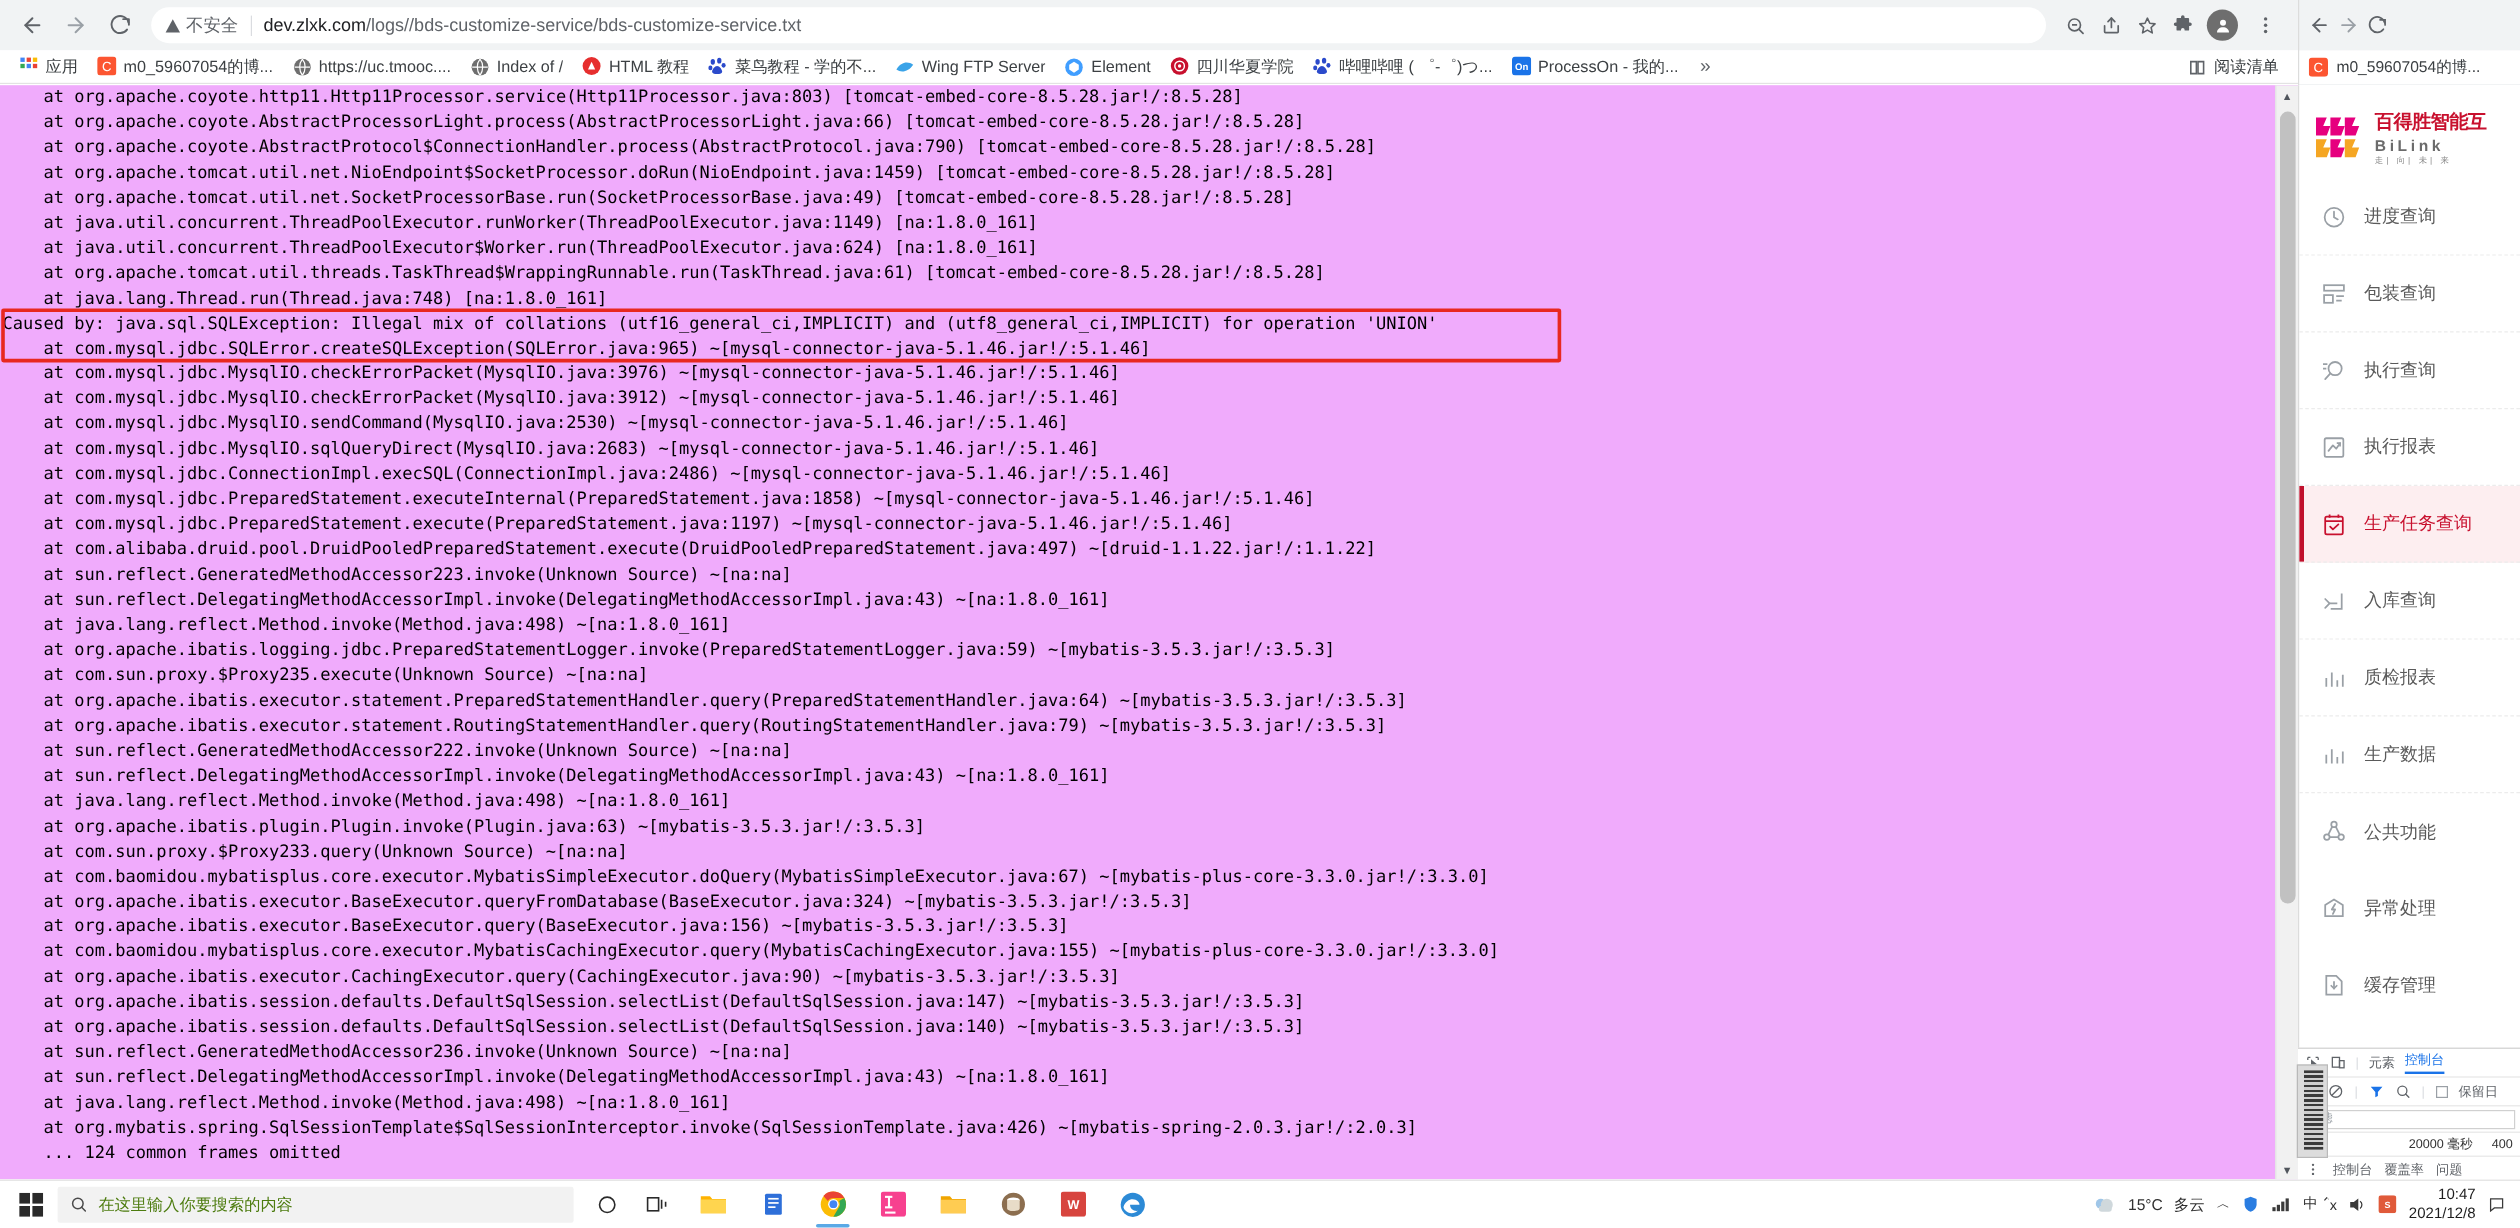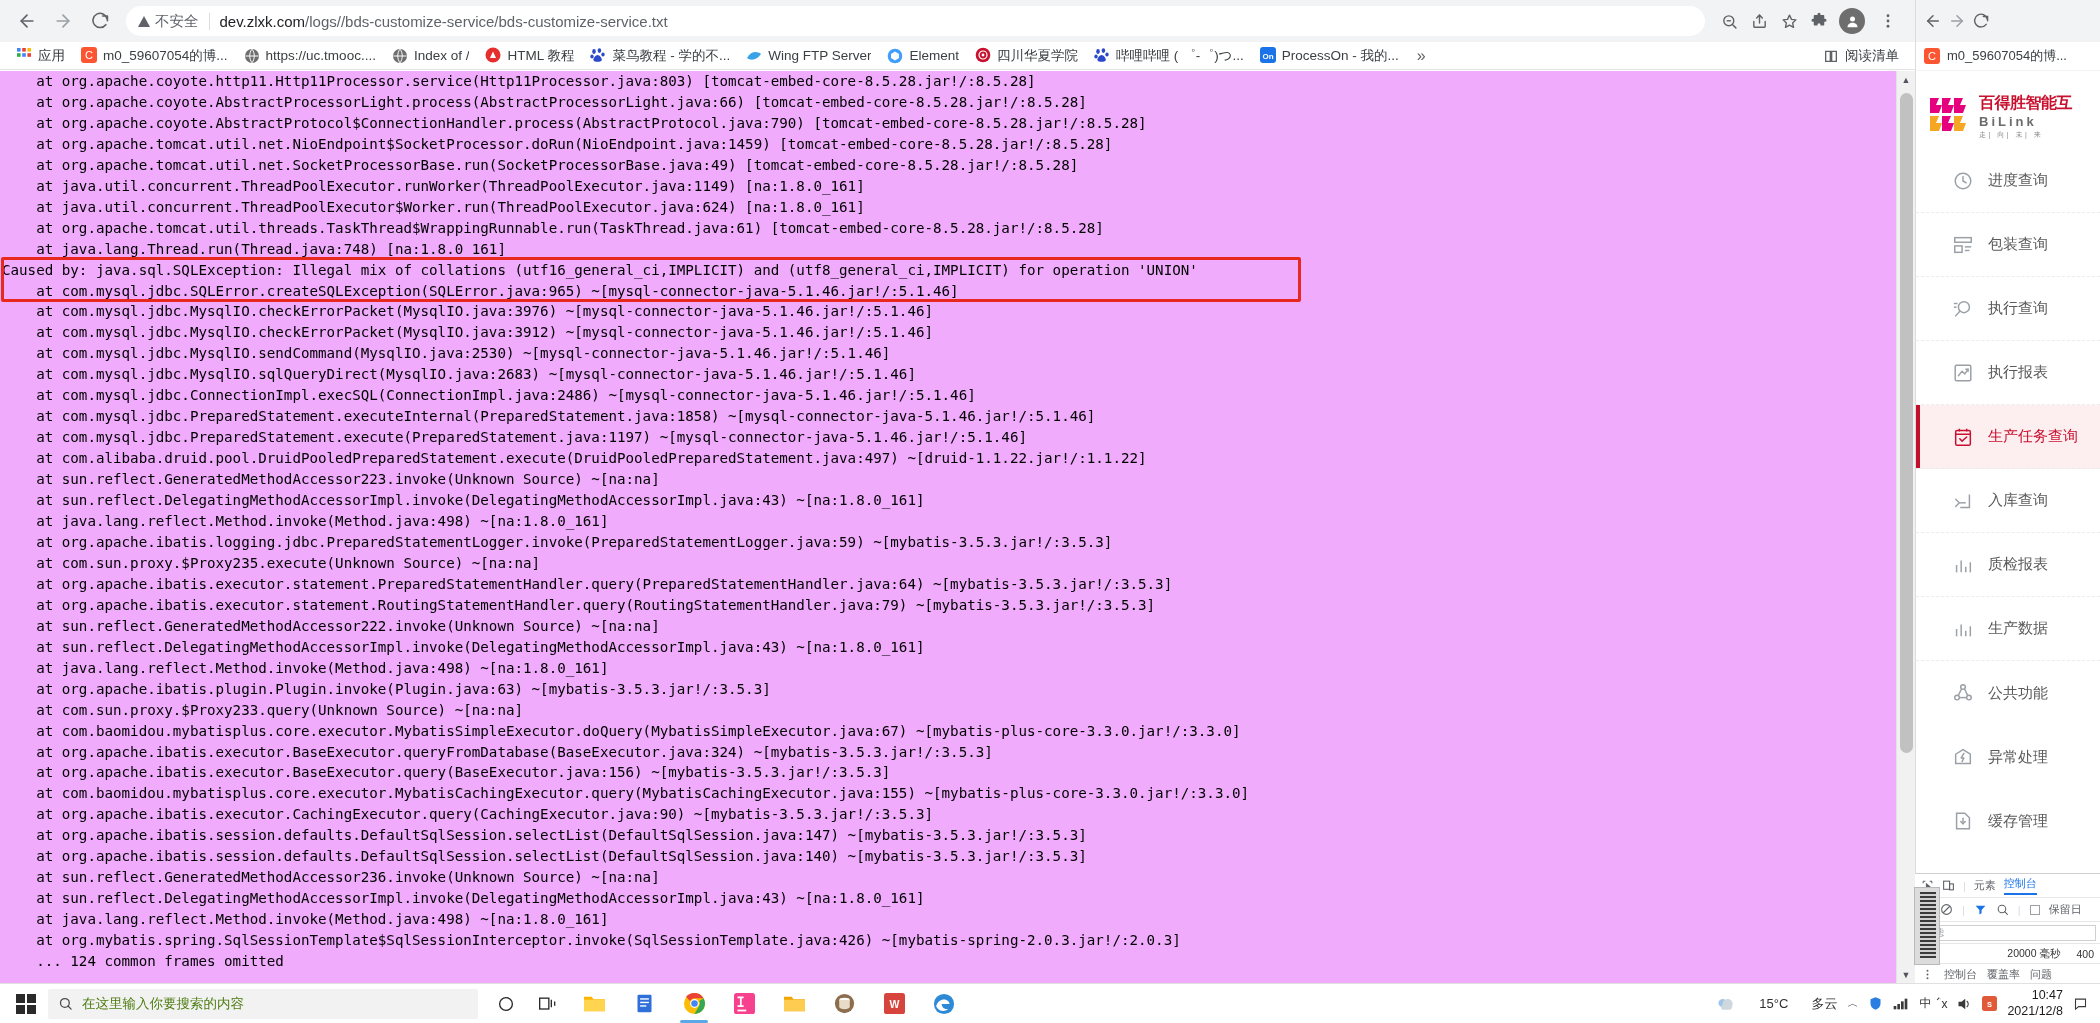--- a/index.html
+++ b/index.html
@@ -107,21 +107,21 @@
     height:78px;display:flex;align-items:center;gap:7px;padding:12px 0 0 12px;
   }
   #brand .logo{width:44px;height:40px;flex:0 0 auto;}
   #brand-text{display:flex;flex-direction:column;line-height:1;}
   #brand-cn{font-size:16px;font-weight:bold;color:#c8102e;letter-spacing:-.5px;
     white-space:nowrap;}
   #brand-en{font-size:13px;font-weight:bold;color:#6b6b6b;letter-spacing:3px;
     margin-top:4px;}
   #brand-tag{font-size:7px;color:#8a8a8a;letter-spacing:2.5px;margin-top:3px;}
   .menu-item{
-    height:64px;display:flex;align-items:center;gap:14px;padding-left:36px;
+    height:64px;display:flex;align-items:center;gap:14px;padding-left:18px;
     border-bottom:1px dashed #ececec;font-size:15px;color:#5a5a5a;
     position:relative;white-space:nowrap;
   }
   .menu-item.active{background:#fdeef0;color:#c8102e;}
   .menu-item.active::before{
     content:"";position:absolute;left:0;top:0;bottom:0;width:4px;background:#c0102c;
   }
   .menu-item .mi-icon{width:22px;height:22px;flex:0 0 auto;color:#9aa0a6;}
   .menu-item.active .mi-icon{color:#c8102e;}
   .menu-item.plain{border-bottom:none;}
@@ -168,21 +168,21 @@
     margin-right:6px;
   }
   .tb-ico{width:40px;height:40px;display:flex;align-items:center;
     justify-content:center;}
   .tb-app{width:48px;height:40px;display:flex;align-items:center;
     justify-content:center;position:relative;}
   .tb-app.active::after{content:"";position:absolute;left:10px;right:10px;
     bottom:1px;height:3px;background:#5aa9e6;border-radius:2px;}
   #tray{margin-left:auto;display:flex;align-items:center;gap:10px;
     font-size:12.5px;color:#303030;padding-right:6px;}
-  #weather{display:flex;align-items:center;gap:23px;font-size:13px;}
+  #weather{display:flex;align-items:center;gap:9px;font-size:13px;}
   #clock{display:flex;flex-direction:column;align-items:flex-end;
     line-height:1.25;font-size:12.5px;color:#1d1d1d;}
   #top-right-fragment{
     position:absolute;right:0;top:0;width:185px;height:71px;background:#f1f3f4;
     border-left:1px solid #dcdcdc;display:flex;flex-direction:column;
     overflow:hidden;
   }
   #trf-row1{height:42px;display:flex;align-items:center;gap:6px;padding:0 8px;
     color:#5f6368;font-size:17px;}
   #trf-row2{height:28px;display:flex;align-items:center;gap:7px;padding:0 8px;

